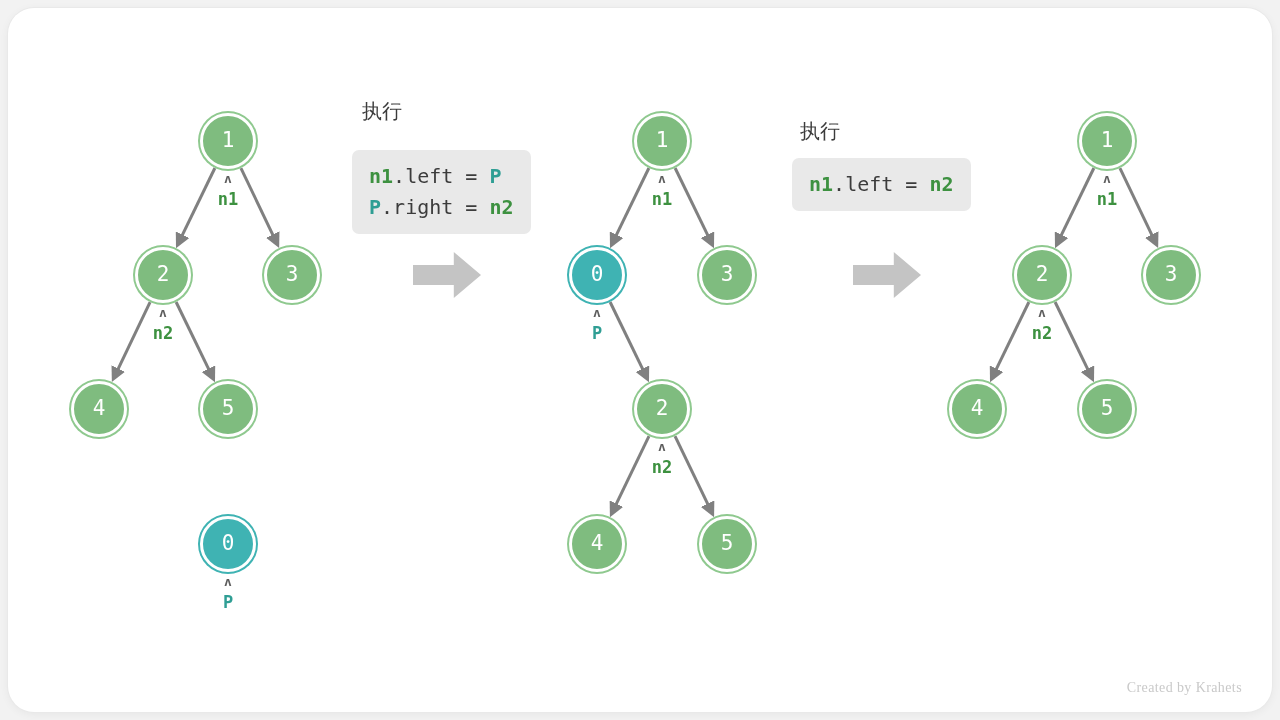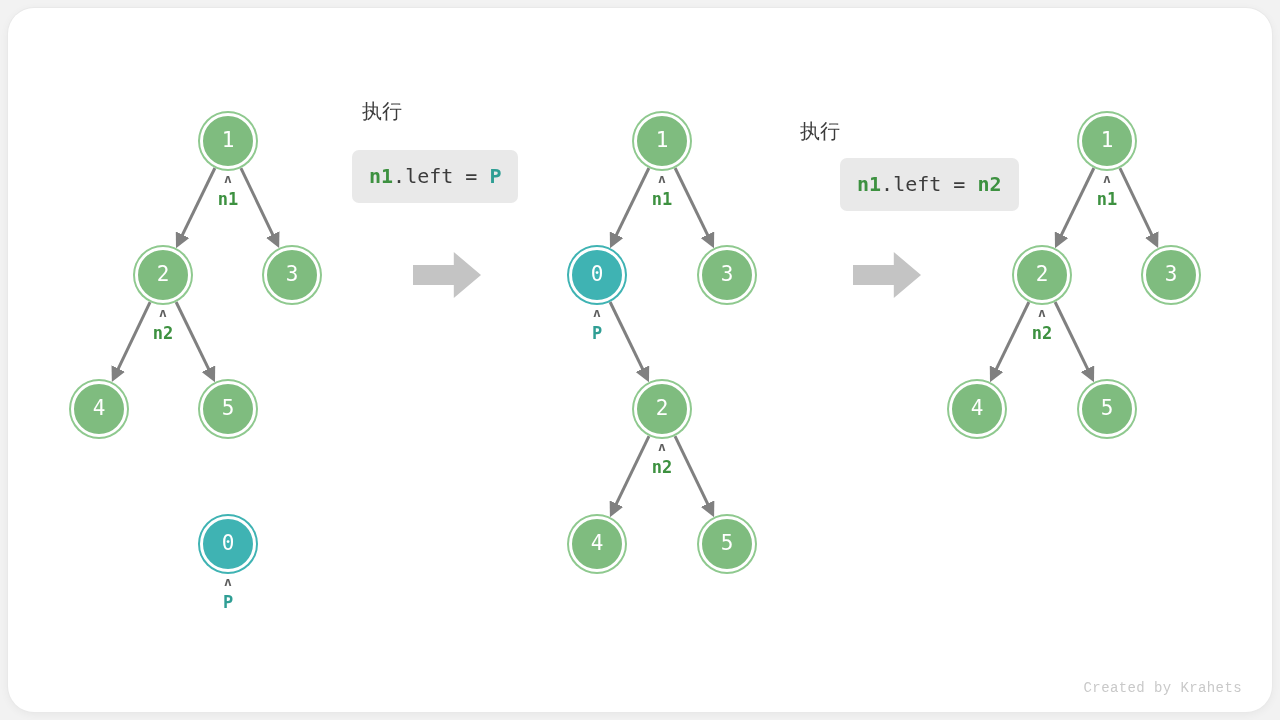--- a/index.html
+++ b/index.html
@@ -106,21 +106,21 @@
   .code-line { white-space: pre; }
   .tok-var   { color: #3d9140; font-weight: 700; }
   .tok-ptr   { color: #2f9e94; font-weight: 700; }
   .tok-plain { color: #3c3c3c; }
 
   
   #watermark {
     position: absolute;
     right: 38px;
     bottom: 24px;
-    font-family: Liberation Mono, monospace;
+    font-family: Liberation Serif, serif;
     font-size: 14px;
     color: #c9c9c9;
     letter-spacing: 0.4px;
   }
 </style>
 </head>
 <body>
 
 <div id="canvas">
   <div id="card"></div>
@@ -234,19 +234,19 @@
         <div class="ptr-caret">ʌ</div>
         <div class="ptr-name green">n1</div>
       </div>
       <div class="ptr" style="left: 1014px; top: 307px;">
         <div class="ptr-caret">ʌ</div>
         <div class="ptr-name green">n2</div>
       </div>
     </div>
   <div id="steps-layer">
       <div class="step-caption" style="left: 362px; top: 98px;">执行</div>
-      <div class="code-box" style="left: 352px; top: 138px; margin-top: 12px;"><div class="code-line"><span class="tok-var">n1</span><span class="tok-plain">.left = </span><span class="tok-ptr">P</span></div></div>
+      <div class="code-box" style="left: 352px; top: 138px; margin-top: 12px;"><div class="code-line"><span class="tok-var">n1</span><span class="tok-plain">.left = </span><span class="tok-ptr">P</span></div><div class="code-line"><span class="tok-ptr">P</span><span class="tok-plain">.right = </span><span class="tok-var">n2</span></div></div>
       <div class="step-caption" style="left: 800px; top: 118px;">执行</div>
-      <div class="code-box" style="left: 840px; top: 158px;"><div class="code-line"><span class="tok-var">n1</span><span class="tok-plain">.left = </span><span class="tok-var">n2</span></div></div>
+      <div class="code-box" style="left: 792px; top: 158px;"><div class="code-line"><span class="tok-var">n1</span><span class="tok-plain">.left = </span><span class="tok-var">n2</span></div></div>
     </div>
 
   <div id="watermark">Created by Krahets</div>
 </div>
 
 </body></html>

